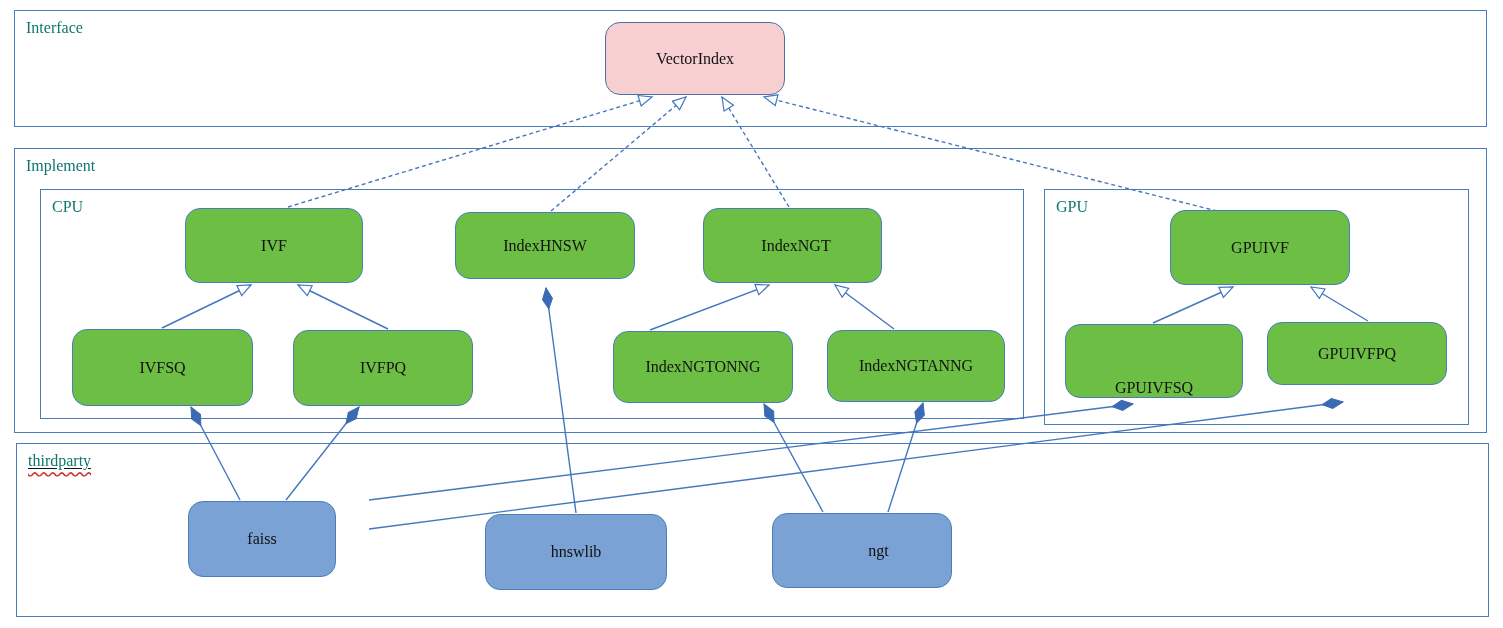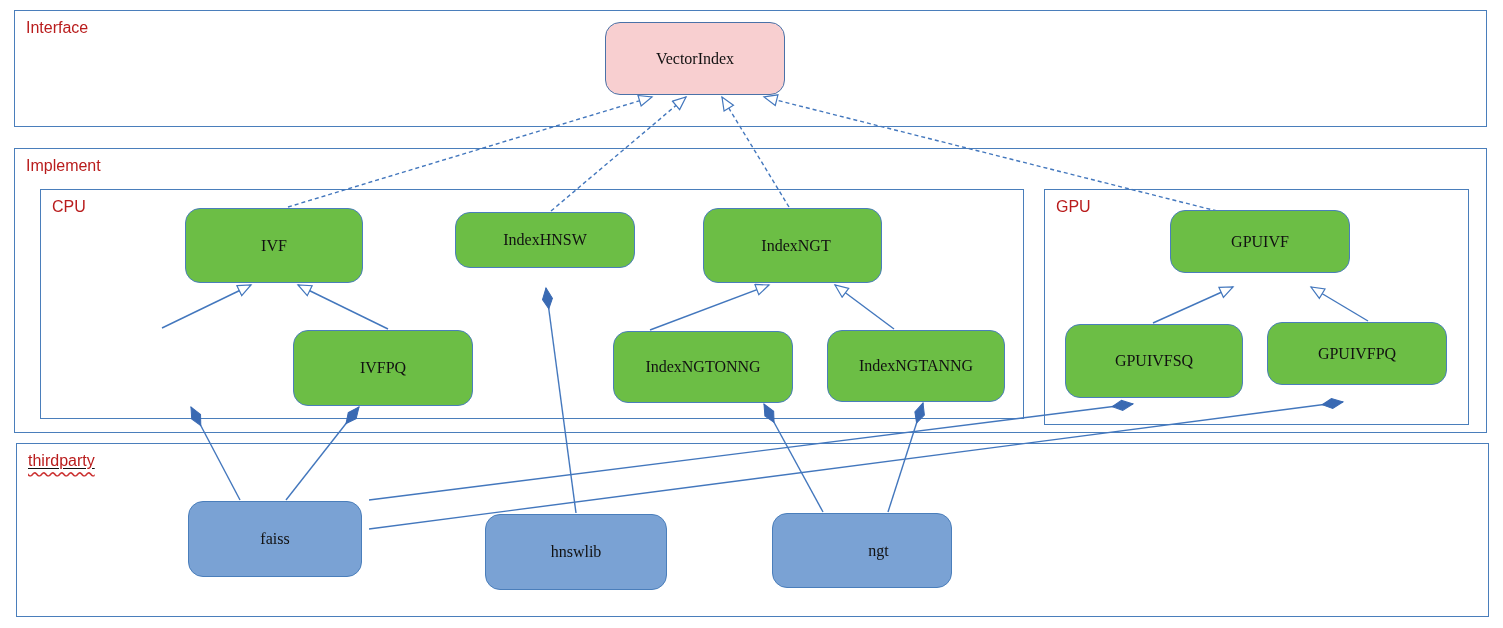--- a/index.html
+++ b/index.html
@@ -20,22 +20,22 @@
     border: 1.6px solid #4a7ebb;
     background: transparent;
     box-sizing: border-box;
     z-index: 0;
   }
   .section-label {
     position: absolute;
     top: 8px;
     left: 11px;
     font-size: 16px;
-    color: #b91c1c;
-    font-family: Liberation Sans, sans-serif;
+    color: #0f766e;
+    font-family: Liberation Serif, serif;
     white-space: nowrap;
   }
   .section-label.misspelled {
     text-decoration: underline wavy #cc3333;
     text-underline-offset: 5px;
   }
   .section-label.misspelled .inner-underline {
     text-decoration: underline solid #111111;
     text-underline-offset: 2px;
   }
@@ -117,45 +117,48 @@
       <line x1="888" y1="512" x2="923" y2="403" stroke="#4377bd" stroke-width="1.4" marker-end="url(#dia)"></line>
       <line x1="369" y1="500" x2="1133" y2="404" stroke="#4377bd" stroke-width="1.4" marker-end="url(#dia)"></line>
       <line x1="369" y1="529" x2="1343" y2="402" stroke="#4377bd" stroke-width="1.4" marker-end="url(#dia)"></line>
     </svg>
     <div class="node interface-node" style="left: 605px; top: 22px; width: 180px; height: 73px;">
       <span>VectorIndex</span>
     </div>
     <div class="node impl-node" style="left: 185px; top: 208px; width: 178px; height: 75px;">
       <span>IVF</span>
     </div>
-    <div class="node impl-node" style="left: 455px; top: 212px; width: 180px; height: 56px;">
+    <div class="node impl-node" style="left: 455px; top: 212px; width: 180px; height: 67px;">
       <span>IndexHNSW</span>
     </div>
     <div class="node impl-node" style="left: 703px; top: 208px; width: 179px; height: 75px; padding-left: 7px;">
       <span>IndexNGT</span>
     </div>
-    <div class="node impl-node" style="left: 1170px; top: 210px; width: 180px; height: 63px;">
+    <div class="node impl-node" style="left: 1170px; top: 210px; width: 180px; height: 75px;">
       <span>GPUIVF</span>
+    </div>
+    <div class="node impl-node" style="left: 72px; top: 329px; width: 181px; height: 77px;">
+      <span>IVFSQ</span>
     </div>
     <div class="node impl-node" style="left: 293px; top: 330px; width: 180px; height: 76px;">
       <span>IVFPQ</span>
     </div>
     <div class="node impl-node" style="left: 613px; top: 331px; width: 180px; height: 72px;">
       <span>IndexNGTONNG</span>
     </div>
     <div class="node impl-node" style="left: 827px; top: 330px; width: 178px; height: 72px; justify-content: center;">
       <span>IndexNGTANNG</span>
     </div>
-    <div class="node impl-node" style="left: 1065px; top: 324px; width: 178px; height: 74px;">
+    <div class="node impl-node" style="left: 1065px; top: 324px; width: 178px; height: 74px; align-items: flex-end;">
       <span>GPUIVFSQ</span>
     </div>
     <div class="node impl-node" style="left: 1267px; top: 322px; width: 180px; height: 63px;">
       <span>GPUIVFPQ</span>
     </div>
-    <div class="node lib-node" style="left: 188px; top: 501px; width: 174px; height: 76px;">
+    <div class="node lib-node" style="left: 188px; top: 501px; width: 148px; height: 76px;">
       <span>faiss</span>
     </div>
     <div class="node lib-node" style="left: 485px; top: 514px; width: 182px; height: 76px;">
       <span>hnswlib</span>
     </div>
     <div class="node lib-node" style="left: 772px; top: 513px; width: 180px; height: 75px; padding-left: 33px;">
       <span>ngt</span>
     </div>
   </div>
 

